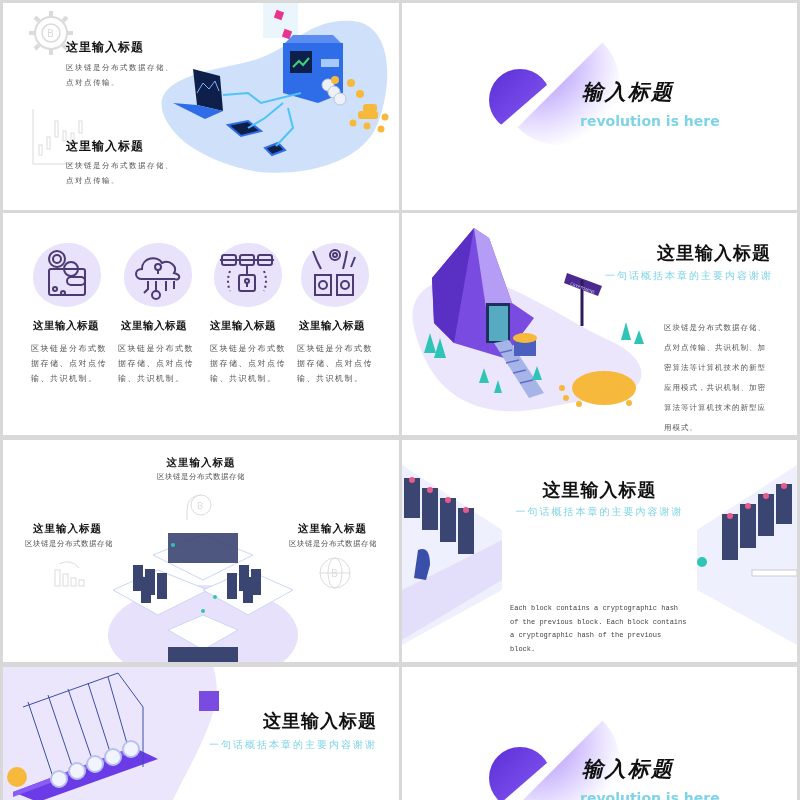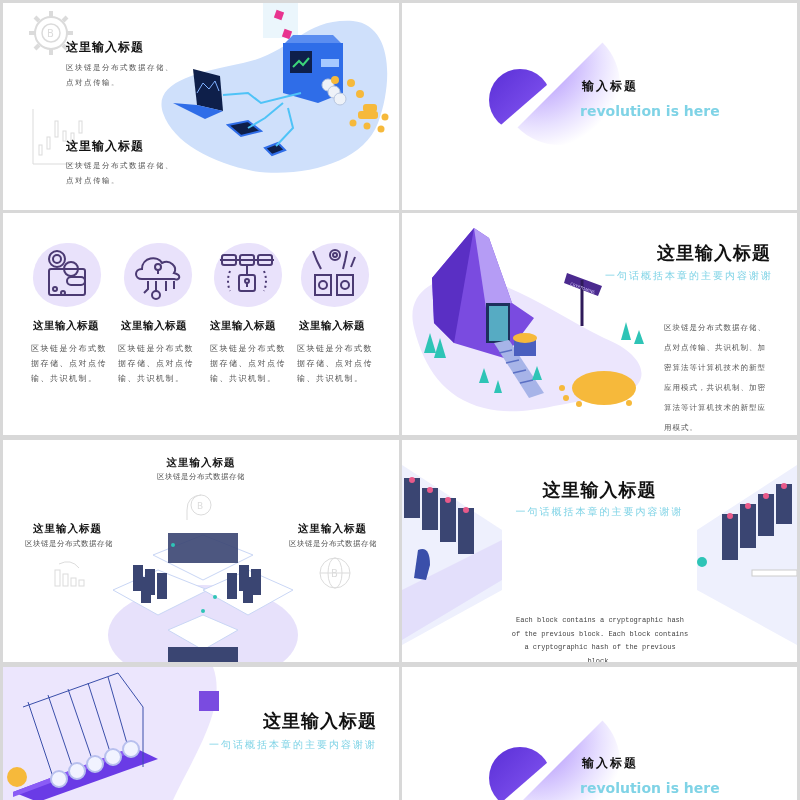--- a/index.html
+++ b/index.html
@@ -20,22 +20,22 @@
   .body-serif { font-family: Liberation Mono, monospace; color: #555; letter-spacing: 1.5px; }
   .cyan-sub { font-family: "DejaVu Serif", "Liberation Serif", serif; color: #7fd3e6; letter-spacing: 2px; white-space: nowrap; }
   .mono { font-family: "Liberation Mono", "DejaVu Sans Mono", monospace; color: #444; }
 
   
   .half-circle { position: absolute; width: 62px; height: 62px; border-radius: 50%;
     background: linear-gradient(135deg, #5a2fd6 0%, #8a5cf6 100%); clip-path: polygon(0 0, 100% 0, 0 100%); }
   .fade-band { position: absolute; width: 120px; height: 120px; border-radius: 50%;
     background: radial-gradient(circle at 30% 30%, rgba(150,110,250,0.85), rgba(190,170,255,0.35) 55%, rgba(255,255,255,0) 75%);
     clip-path: polygon(100% 0, 100% 100%, 0 100%); }
-  .cover-title { font-weight: 700; font-size: 12px; color: #111; letter-spacing: 2px; white-space: nowrap; }
-  .cover-sub { font-weight: 700; font-size: 14px; color: #7fd3e6; white-space: nowrap; }
+  .cover-title { font-weight: 700; font-style: italic; font-size: 21px; color: #111; letter-spacing: 2px; white-space: nowrap; }
+  .cover-sub { font-weight: 700; font-size: 14px; color: #7fd3e6; white-space: nowrap; margin-top: 10px; }
 
   
   .icon-blob { position: absolute; width: 68px; height: 64px; border-radius: 50% 48% 52% 50% / 55% 50% 50% 45%; background: #e9e2fb; }
   .icon-blob svg { position: absolute; left: 6px; top: 4px; }
   .card-title { position: absolute; font-size: 10.5px; font-weight: 700; color: #111; white-space: nowrap; letter-spacing: 0.5px; }
   .card-body { position: absolute; font-size: 8px; line-height: 15px; width: 78px; }
 
   .faint-icon { position: absolute; opacity: 0.35; }
 </style>
 </head>
@@ -314,21 +314,21 @@
         <circle cx="38" cy="66" r="3"></circle>
         <circle cx="56" cy="56" r="3"></circle>
         <circle cx="74" cy="46" r="3"></circle>
         <circle cx="92" cy="36" r="3"></circle>
       </g>
     <rect x="60" y="120" width="45" height="6" fill="#ffffff" stroke="#ccc"></rect>
     <circle cx="10" cy="112" r="5" fill="#2ec4b6"></circle>
   </svg>
   <div class="abs h-bold" style="left:0;width:395px;text-align:center;top:38px;font-size:18px">这里输入标题</div>
   <div class="abs cyan-sub" style="left:0;width:395px;text-align:center;top:65px;font-size:10px">一句话概括本章的主要内容谢谢</div>
-  <div class="abs mono" style="left:108px;width:180px;text-align:center;top:174px;font-size:7px;line-height:13.5px">Each block contains a cryptographic hash of the previous block. Each block contains a cryptographic hash of the previous block.</div>
+  <div class="abs mono" style="left:108px;width:180px;top:162px;font-size:7px;line-height:13.5px">Each block contains a cryptographic hash of the previous block. Each block contains a cryptographic hash of the previous block.</div>
 </div>
 
 <div class="slide s7">
   <svg class="abs" style="left:0;top:0" width="230" height="133" viewBox="0 0 230 133">
     <path d="M0,0 L210,0 C225,40 190,90 170,133 L0,133 Z" fill="#ece6fd"></path>
     <rect x="196" y="24" width="20" height="20" fill="#7a4be0"></rect>
     <polygon points="10,125 130,80 155,92 35,135" fill="#6a3be6"></polygon>
     <polygon points="10,125 130,80 130,85 10,130" fill="#8a5cf6"></polygon>
     <g stroke="#3a4faa" stroke-width="1" fill="none">
       <line x1="25" y1="35" x2="50" y2="110"></line>

